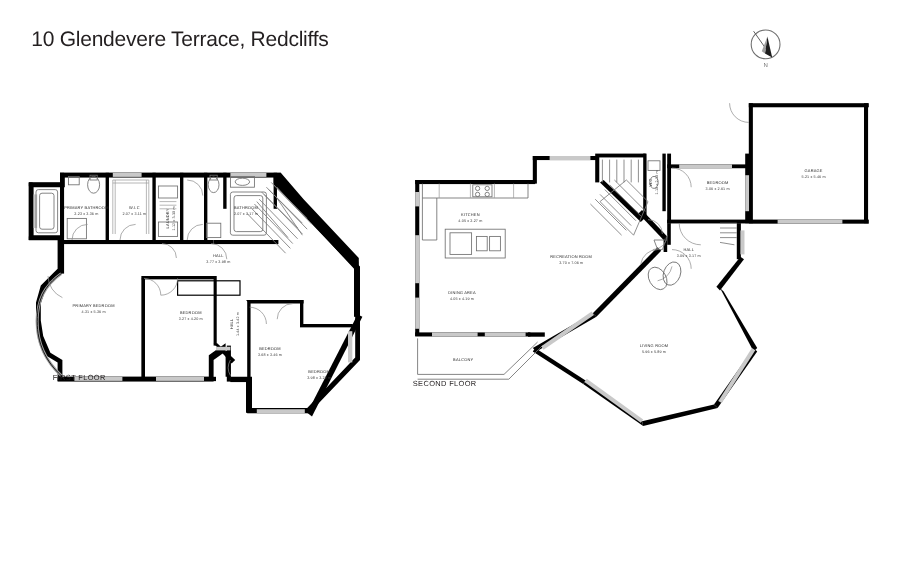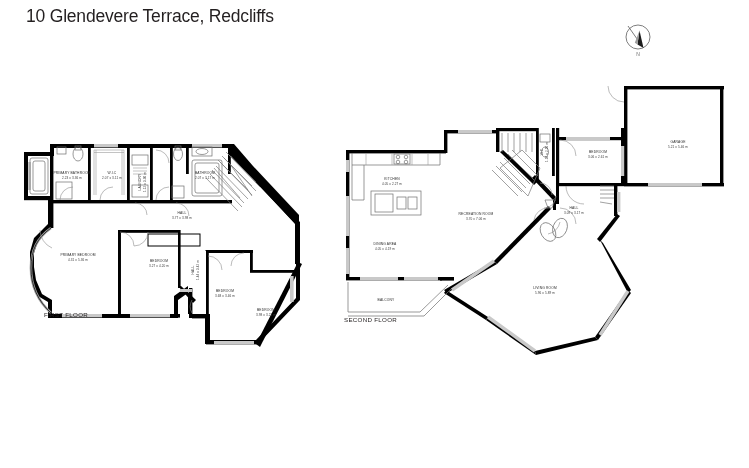--- a/index.html
+++ b/index.html
@@ -12,21 +12,21 @@
     width: 749px;
     height: 468px;
     position: relative;
     overflow: hidden;
     font-family: "Liberation Sans", sans-serif;
     color: #1a1a1a;
   }
   #page-title {
     position: absolute;
     left: 26px;
-    top: 6px;
+    top: 22px;
     font-size: 17.5px;
     font-weight: 400;
     letter-spacing: -0.2px;
     color: #231f20;
     white-space: nowrap;
   }
   #compass-rose {
     position: absolute;
     left: 618px;
     top: 18px;

